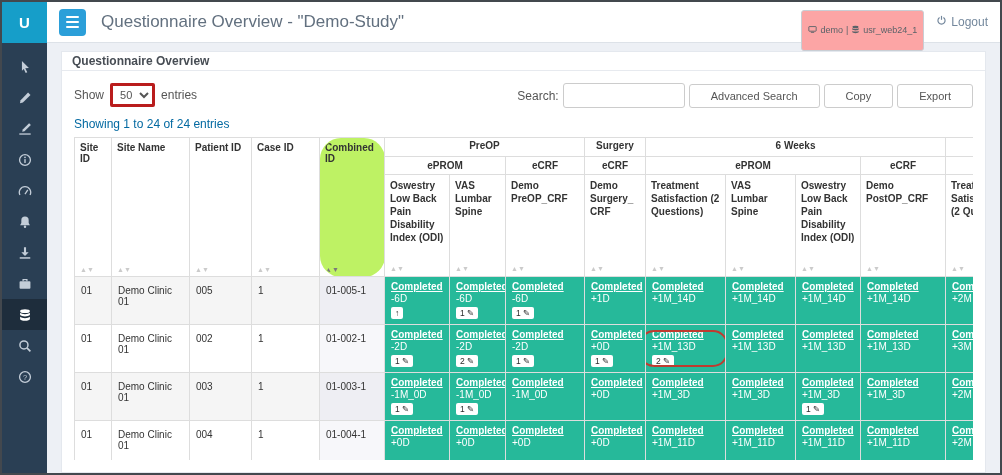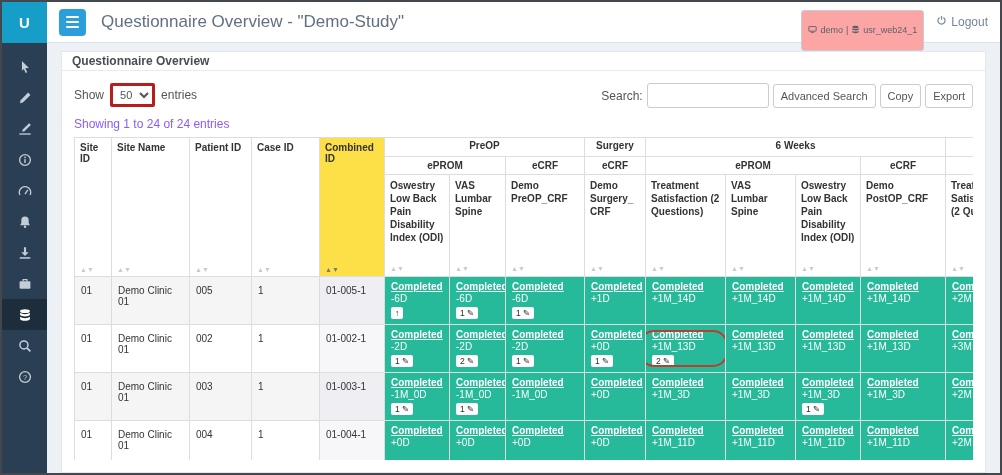--- a/index.html
+++ b/index.html
@@ -46,35 +46,35 @@
   .panel-body { padding:12px; flex:1; overflow:hidden; display:flex; flex-direction:column; }
 
   .controls { display:flex; align-items:flex-start; font-size:12px; color:#555; }
   .show-group { display:flex; align-items:center; gap:6px; }
   .entries-select { font-size:11px; border:3px solid #b91c1c; border-radius:2px; padding:2px 3px;
                     color:#555; background:#fff; }
   .search-group { margin-left:auto; display:flex; align-items:center; gap:4px; }
   .search-input { border:1px solid #ccc; border-radius:3px; height:25px; width:122px;
                   padding:0 6px; font-size:11px; }
   .btn { border:1px solid #ccc; background:#fff; border-radius:3px; font-size:11px;
-         color:#555; padding:5px 7px; cursor:pointer; white-space:nowrap; }
-  .info-text { font-size:12px; color:#8b5cf6; margin:9px 0 6px; }
+         color:#555; padding:5px 21px; cursor:pointer; white-space:nowrap; }
+  .info-text { font-size:12px; color:#0369a1; margin:9px 0 6px; }
 
   
   .table-wrap { position:relative; flex:1; overflow:hidden; }
   table { border-collapse:collapse; table-layout:fixed; }
   th, td { border:1px solid #ddd; font-size:10px; color:#333; vertical-align:top;
            overflow:hidden; }
   thead th { font-weight:bold; background:#fff; text-align:left; padding:4px 5px; }
   th.group { text-align:center; height:19px; padding:2px; }
   th.subgroup { text-align:center; height:15px; padding:3px; }
   th.qhead { height:102px; position:relative; padding-bottom:15px; line-height:1.3;
              word-wrap:break-word; cursor:pointer; }
   th.idhead { position:relative; padding-bottom:15px; cursor:pointer;margin-top:46px; }
-  th.sortedcol { background:#fde047; }
+  th.sortedcol { background:#bef264;border-radius:21px; }
   .sort { position:absolute; bottom:3px; left:5px; color:#cbcbcb; font-size:7px;
           letter-spacing:0; }
   .sort.active { color:#7a7a7a; }
 
   tbody td { height:48px; padding:8px 6px; }
   tbody td.idcell { background:#fff; }
   tbody tr:nth-child(odd) td.idcell { background:#f5f5f5; }
   tbody td.idcell.sortedcol { background:#f7f7fa; }
   tbody tr:nth-child(odd) td.idcell.sortedcol { background:#eeeef3; }
 

